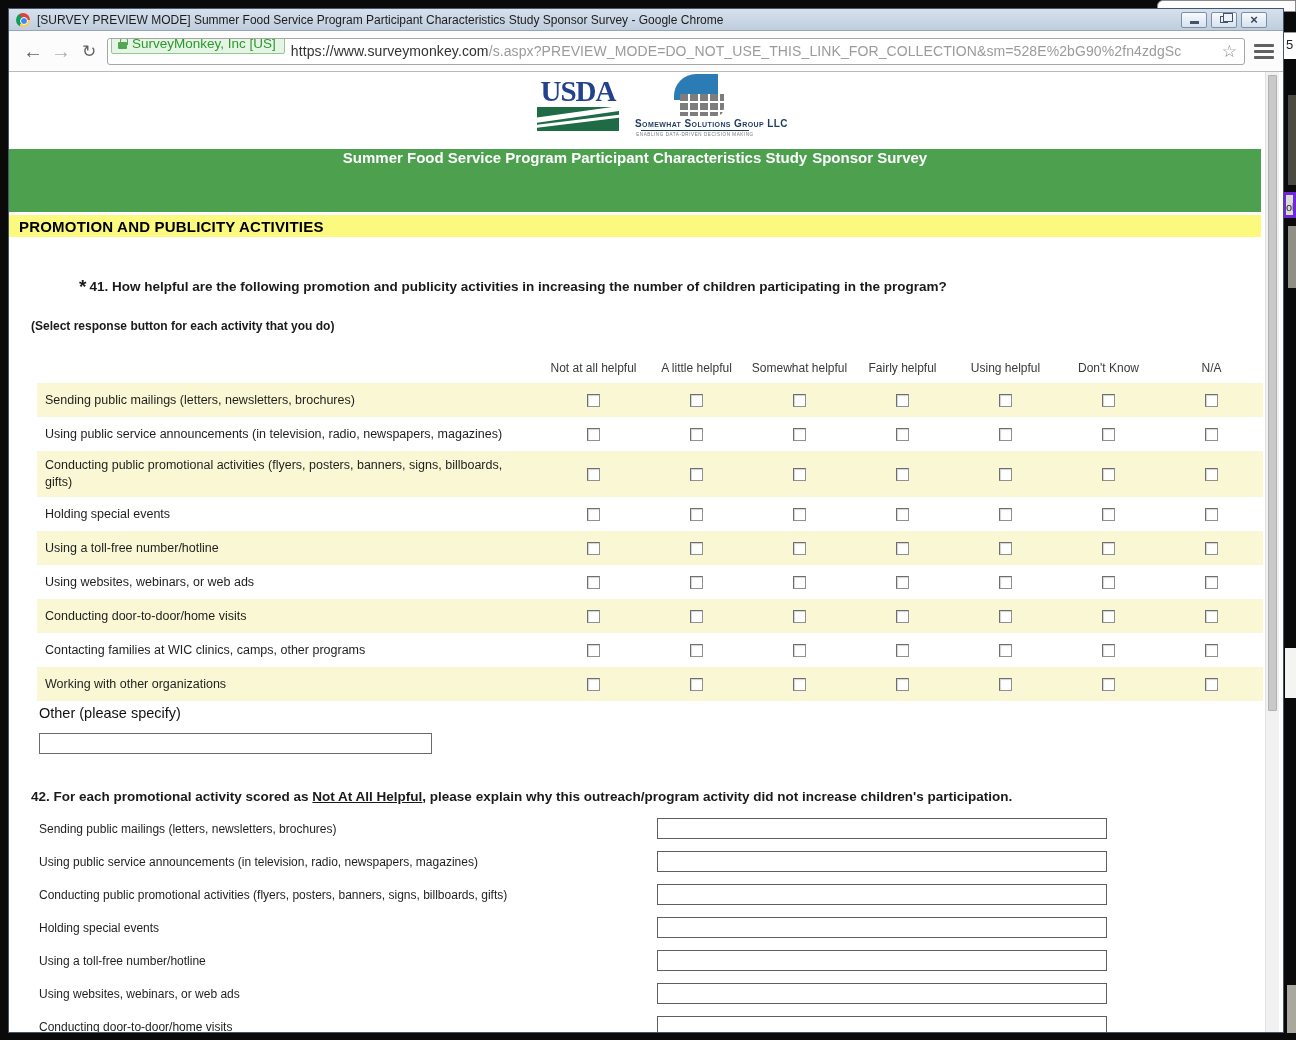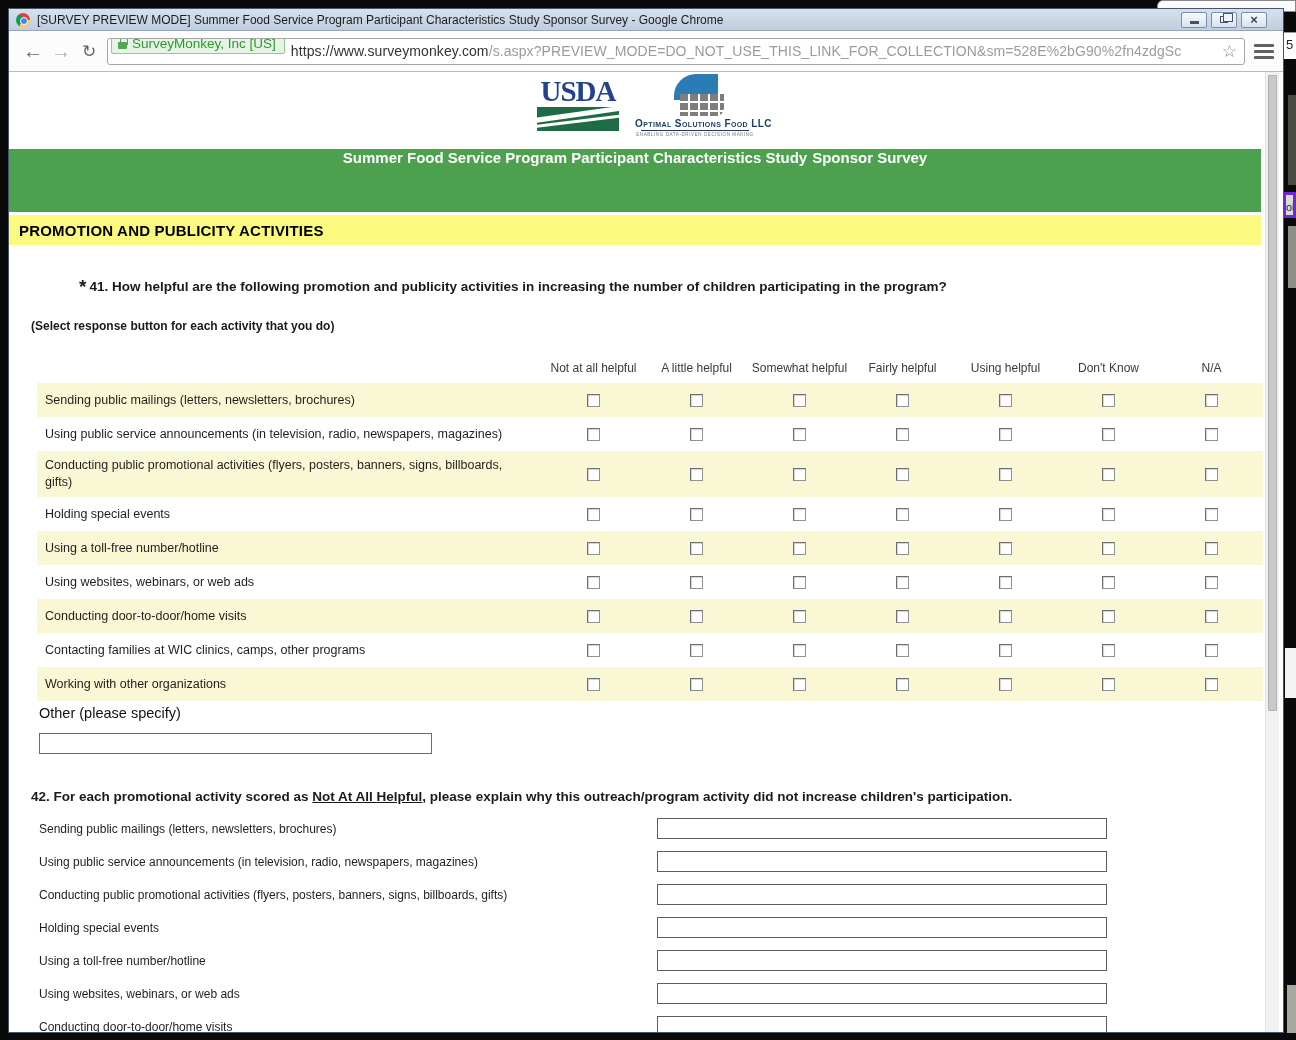--- a/index.html
+++ b/index.html
@@ -60,21 +60,21 @@
   .osg-grid { position:relative; width:62px; height:42px; margin:0 auto 2px; }
   .osg-grid .gblue { position:absolute; left:10px; top:0; width:44px; height:26px; border-radius:22px 0 0 0;
       background:repeating-linear-gradient(90deg,#2b7bb5 0 8px,#fff 8px 10px), repeating-linear-gradient(#2b7bb5 0 7px,#fff 7px 9px); background-blend-mode:darken; background-color:#2b7bb5; }
   .osg-grid .ggray { position:absolute; left:16px; top:20px; width:44px; height:22px; border-radius:0 0 8px 0;
       background:repeating-linear-gradient(90deg,#7d7d7d 0 8px,#fff 8px 10px), repeating-linear-gradient(#7d7d7d 0 7px,#fff 7px 9px); background-blend-mode:lighten; background-color:#7d7d7d; }
   .osg-name { font-variant:small-caps; font-weight:bold; font-size:10px; color:#1d3a5f; letter-spacing:.4px; white-space:nowrap; }
   .osg-rule { height:1px; background:#1d3a5f; margin:1px 6px; }
   .osg-tag { font-size:4.5px; color:#777; letter-spacing:.6px; white-space:nowrap; }
 
   .banner { position:absolute; left:0; top:77px; right:22px; height:63px; background:#4ca04e; color:#fff; font-weight:bold; font-size:15px; text-align:center; display:flex; flex-direction:row; justify-content:center; gap:5px; }
-  .section-bar { position:absolute; left:0; top:143px; right:22px; height:30px; background:#fbf97e; color:#000; font-weight:bold; font-size:15px; display:flex; align-items:center; padding-left:10px; letter-spacing:.2px; }
+  .section-bar { position:absolute; left:0; top:143px; right:22px; height:22px; background:#fbf97e; color:#000; font-weight:bold; font-size:15px; display:flex; align-items:center; padding-left:10px; letter-spacing:.2px; }
 
   .q41-title { position:absolute; left:22px; top:202px; right:30px; font-weight:bold; font-size:13.5px;margin-left:48px; }
   .req-star { font-size:19px; font-weight:bold; position:relative; top:2px; margin-right:3px; }
   .q41-instr { position:absolute; left:22px; top:247px; font-weight:bold; font-size:12px; }
 
   .matrix { position:absolute; left:28px; top:289px; width:1226px; }
   .matrix-header { display:flex; padding-left:505px; height:22px; }
   .mcol-h { width:103px; text-align:center; font-size:12px; color:#3a3a3a; }
   .mrow { display:flex; align-items:center; min-height:34px; }
   .mrow.odd { background:#faf8d4; }
@@ -150,21 +150,21 @@
       <div class="logos">
         <div class="usda">
           <div class="usda-text">USDA</div>
           <div class="usda-field"></div>
         </div>
         <div class="osg">
           <div class="osg-grid">
               <span class="gblue"></span>
               <span class="ggray"></span>
             </div>
-          <div class="osg-name">Optimal Solutions Food LLC</div>
+          <div class="osg-name">Somewhat Solutions Group LLC</div>
           <div class="osg-rule"></div>
           <div class="osg-tag">ENABLING DATA-DRIVEN DECISION MAKING</div>
         </div>
       </div>
 
       <div class="banner">
         <div>Summer Food Service Program Participant Characteristics Study</div>
         <div>Sponsor Survey</div>
       </div>
 

